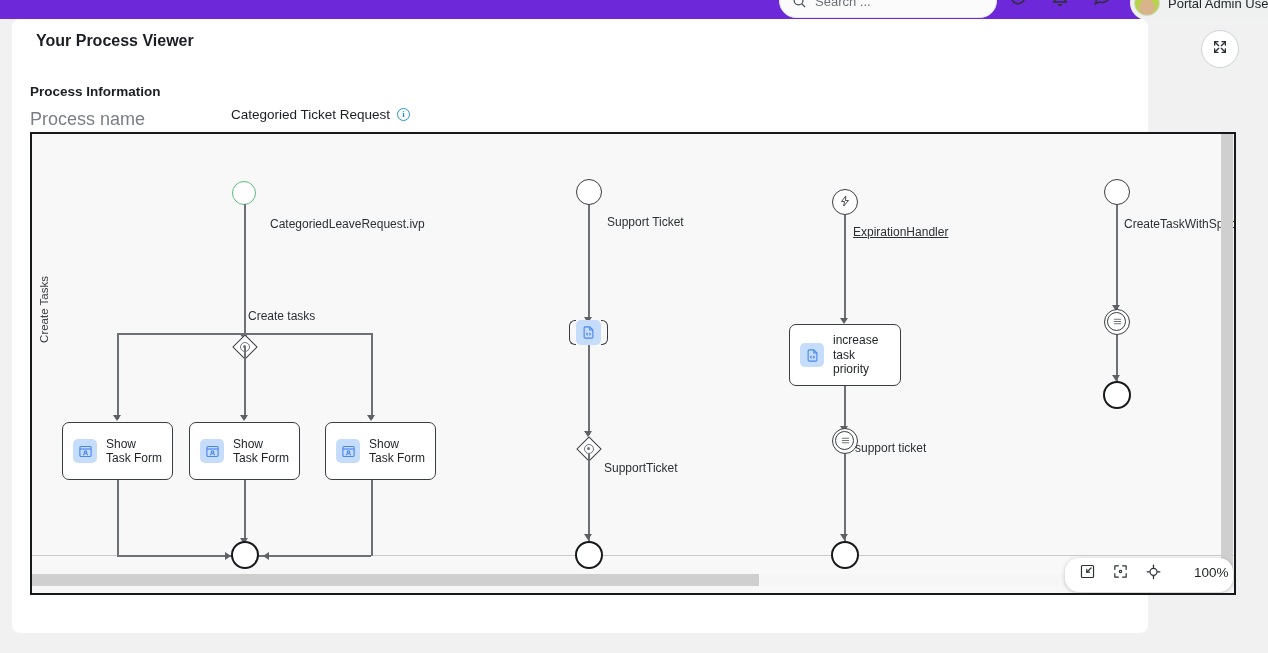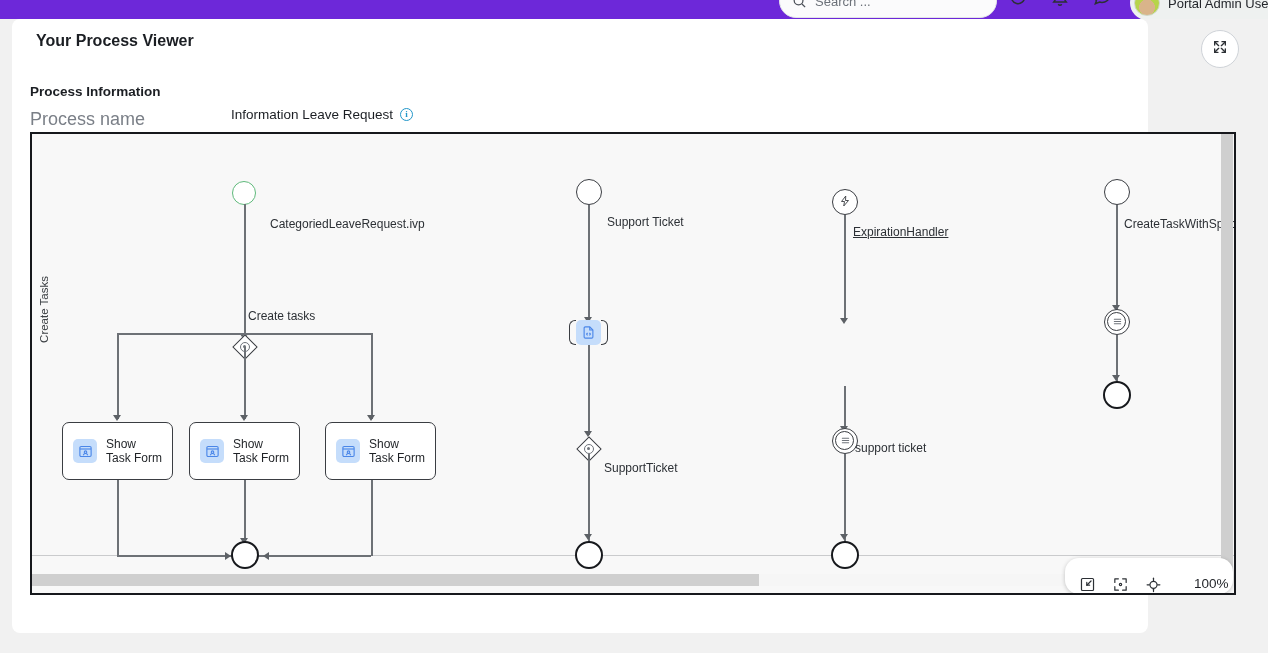--- a/index.html
+++ b/index.html
@@ -156,21 +156,21 @@
   .arrow.right {
     border-top:4.2px solid transparent; border-bottom:4.2px solid transparent;
     border-left:6px solid #5d6166; border-right:none;
   }
 
   
   .zoombar {
     position:absolute; left:1033px; top:424px; width:168px; height:34px;
     background:#ffffff; border-radius:14px;
     box-shadow:0 1px 4px rgba(0,0,0,.22);
-    display:flex; align-items:flex-start; gap:16px; padding:18px 14px;
+    display:flex; align-items:flex-end; gap:16px; padding:12px 14px;
   }
   .zoombar .sep { width:1px; height:17px; background:#c9ccd1; }
   .zoom-level { font-size:13.5px; color:#1f2226; }
 
   
   .hscroll {
     position:absolute; left:0; top:440px; width:1206px; height:12px;
     background:#f6f6f6;
   }
   .hscroll .thumb { position:absolute; left:0; top:0; width:727px; height:12px; background:#cfcfcf; }
@@ -233,21 +233,21 @@
           <path d="M4 20l6-6"></path>
         <path d="M15 20h5v-5"></path>
           <path d="M20 20l-6-6"></path>
       </svg>
     </span>
   </div>
 
   <div class="section-title">Process Information</div>
   <div class="field-label">Process name</div>
   <div class="field-value">
-    <span>Information Leave Request</span>
+    <span>Categoried Ticket Request</span>
     <span class="info-badge">i</span>
   </div>
 
   <div class="viewer">
     <div class="canvas">
 
       <div class="lane-line"></div>
       <div class="lane-label">Create Tasks</div>
 
       <div class="ev ev-start" style="left:200px; top:47px;"></div>
@@ -352,20 +352,32 @@
         <span>
           <svg width="12" height="12" viewBox="0 0 24 24" fill="none" stroke="#3a3d42" stroke-width="1.8" stroke-linejoin="round">
             <path d="M13.5 2L5 13h6l-1.5 9L19 11h-6z"></path>
           </svg>
         </span>
       </div>
       <div class="node-label" style="left:821px; top:91px;text-decoration:underline;">ExpirationHandler</div>
       <div class="ln vln" style="left:812px; top:81px; height:106px;"></div>
       <div class="arrow" style="left:808px; top:184px;"></div>
 
+      <div class="task" style="left:757px; top:190px; width:112px; height:62px;">
+        <span class="task-icon">
+          <svg width="15" height="15" viewBox="0 0 24 24" fill="none" stroke="#4a86e8" stroke-width="1.8">
+            <path d="M14 3H7a2 2 0 0 0-2 2v14a2 2 0 0 0 2 2h10a2 2 0 0 0 2-2V8z"></path>
+            <path d="M14 3v5h5"></path>
+              <path d="M10.5 12.5l-1.5 2 1.5 2"></path>
+              <path d="M13.5 12.5l1.5 2-1.5 2"></path>
+          </svg>
+        </span>
+        <span class="task-text">increase
+task priority</span>
+      </div>
 
       <div class="ln vln" style="left:812px; top:252px; height:48px;"></div>
       <div class="arrow" style="left:808px; top:292px;"></div>
 
       <div class="ev ev-inter" style="left:800px; top:294px;">
         <span class="ev-inter-in"></span>
         <span style="position:relative; z-index:2;">
           <svg width="11" height="11" viewBox="0 0 24 24" stroke="#6f747b" stroke-width="2.2" stroke-linecap="round">
             <path d="M5 7h14"></path>
               <path d="M5 12h14"></path>

